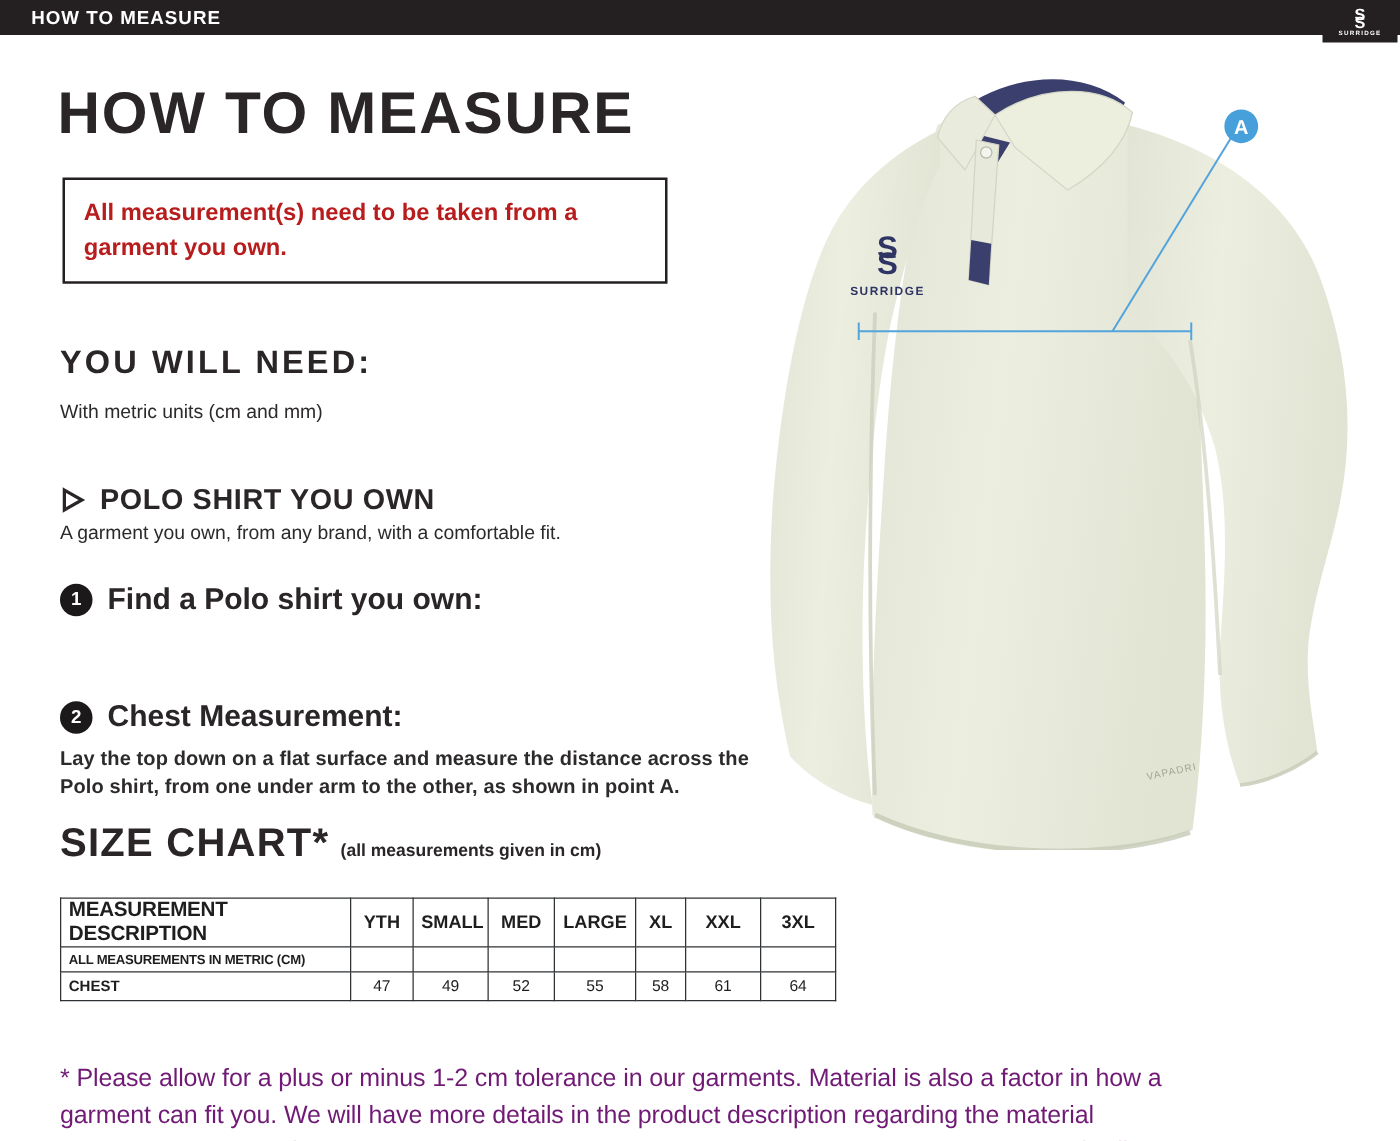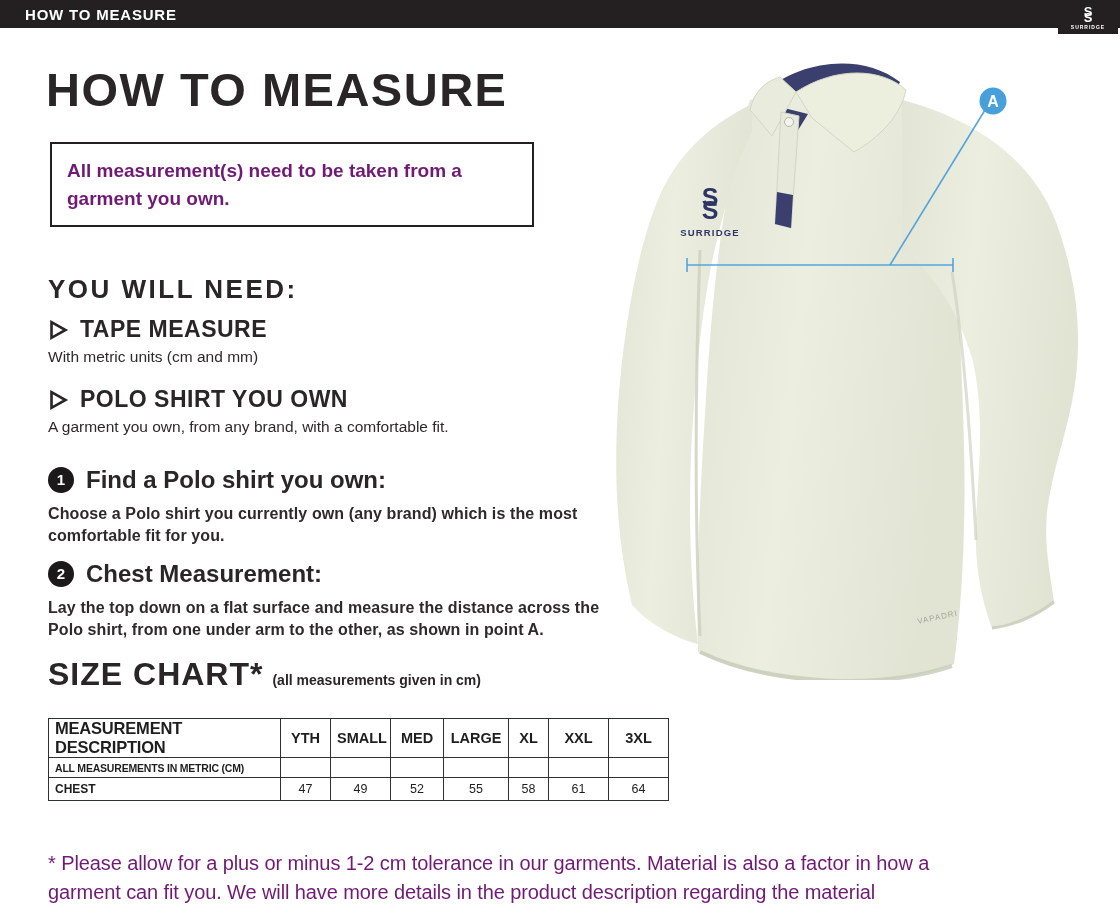--- a/index.html
+++ b/index.html
@@ -25,21 +25,21 @@
   .topbar-logo .logo-word{font-size:5px;font-weight:bold;color:#fff;letter-spacing:1px;}
   
   .page-title{
     position:absolute;left:46px;top:66px;margin:0;
     font-size:47px;font-weight:bold;letter-spacing:1.5px;color:#2a2627;line-height:1;
   }
   .notice-box{
     position:absolute;left:50px;top:142px;width:450px;
     border:2.5px solid #242021;padding:13px 15px;
   }
-  .notice-box p{margin:0;font-size:19px;font-weight:bold;line-height:1.45;color:#701a75;}
+  .notice-box p{margin:0;font-size:19px;font-weight:bold;line-height:1.45;color:#b91c1c;}
   .ywn-heading{
     position:absolute;left:48px;top:274px;margin:0;
     font-size:26px;font-weight:bold;letter-spacing:2.5px;color:#2a2627;
   }
   .need-item{position:absolute;left:48px;width:580px;}
   .need-item.tape{top:316px;}
   .need-item.polo{top:386px;}
   .need-row{display:flex;align-items:center;gap:11px;}
   .need-label{font-size:23px;font-weight:bold;letter-spacing:.5px;color:#2a2627;}
   .need-desc{margin:5px 0 0 0;font-size:15.5px;font-weight:normal;color:#2d2a2b;}
@@ -93,45 +93,38 @@
 
 <h1 class="page-title">HOW TO MEASURE</h1>
 
 <div class="notice-box">
   <p>All measurement(s) need to be taken from a garment you own.</p>
 </div>
 
 <h2 class="ywn-heading">YOU WILL NEED:</h2>
 
 <div class="need-item tape">
-  <div class="need-row">
-    <svg width="21" height="22" viewBox="0 0 24 24">
-      <path d="M4 3 L20 12 L4 21 Z" fill="none" stroke="#2a2627" stroke-width="3"></path>
-    </svg>
-    <span class="need-label">TAPE MEASURE</span>
-  </div>
   <p class="need-desc">With metric units (cm and mm)</p>
 </div>
 
 <div class="need-item polo">
   <div class="need-row">
     <svg width="21" height="22" viewBox="0 0 24 24">
       <path d="M4 3 L20 12 L4 21 Z" fill="none" stroke="#2a2627" stroke-width="3"></path>
     </svg>
     <span class="need-label">POLO SHIRT YOU OWN</span>
   </div>
   <p class="need-desc">A garment you own, from any brand, with a comfortable fit.</p>
 </div>
 
 <div class="step one">
   <div class="step-head">
     <span class="step-num">1</span>
     <span class="step-title">Find a Polo shirt you own:</span>
   </div>
-  <p class="step-desc">Choose a Polo shirt you currently own (any brand) which is the most comfortable fit for you.</p>
 </div>
 
 <div class="step two">
   <div class="step-head">
     <span class="step-num">2</span>
     <span class="step-title">Chest Measurement:</span>
   </div>
   <p class="step-desc">Lay the top down on a flat surface and measure the distance across the Polo shirt, from one under arm to the other, as shown in point A.</p>
 </div>
 

